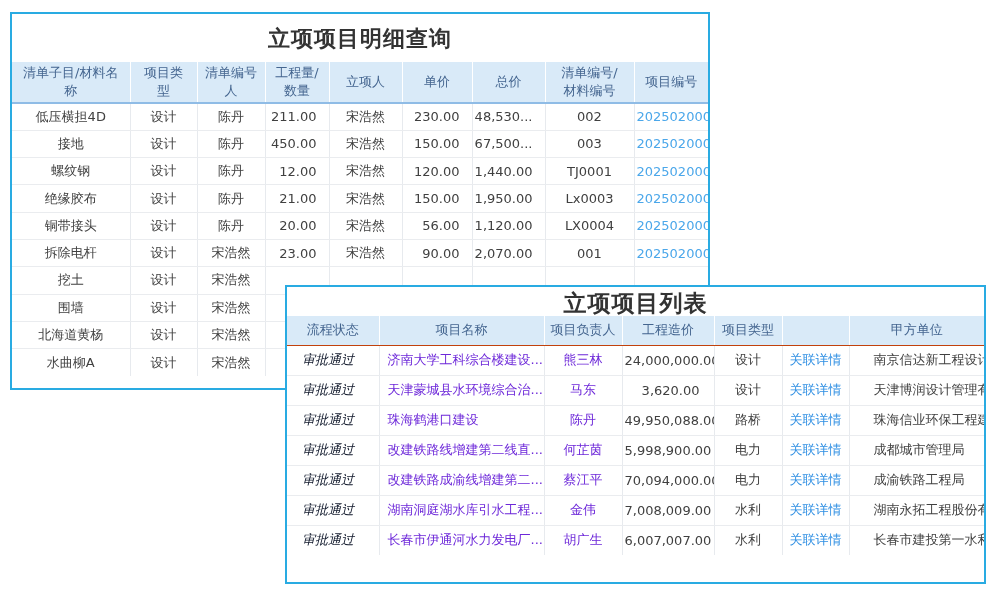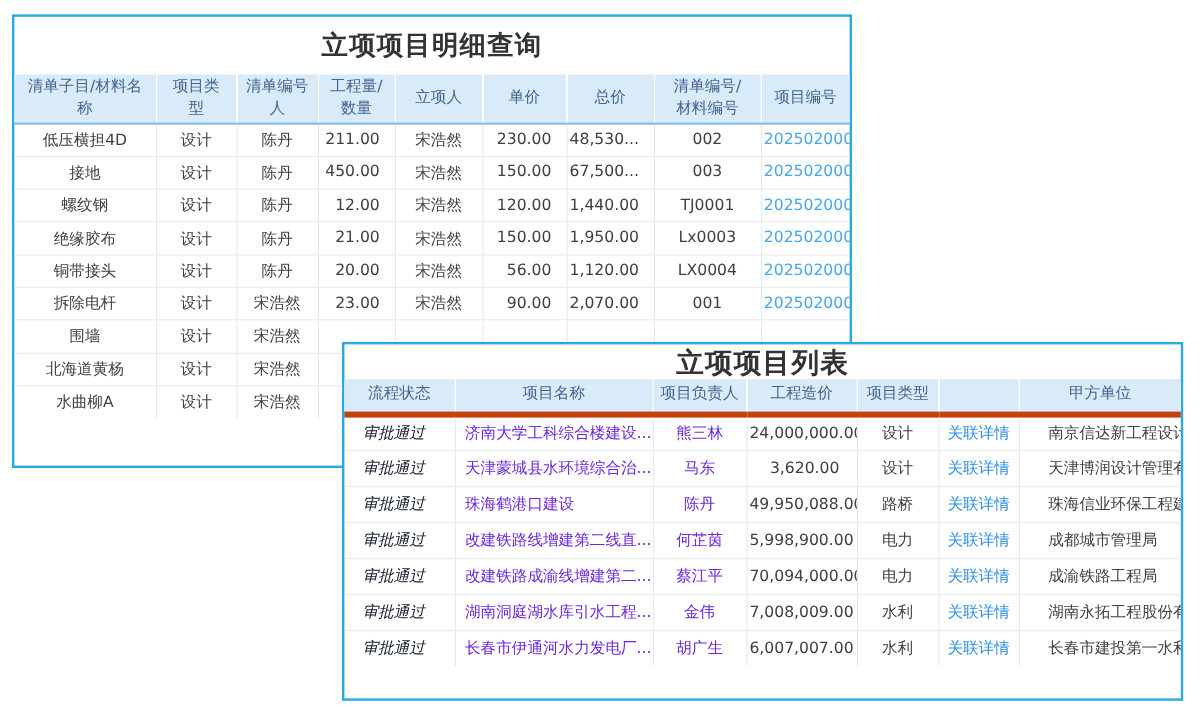--- a/index.html
+++ b/index.html
@@ -41,21 +41,21 @@
   #detail-table th:nth-child(4){width:64px}
   #detail-table th:nth-child(5){width:73px}
   #detail-table th:nth-child(6){width:70px}
   #detail-table th:nth-child(7){width:73px}
   #detail-table th:nth-child(8){width:89px}
   #detail-table td:nth-child(4),
   #detail-table td:nth-child(6),
   #detail-table td:nth-child(7){ text-align:right; padding-right:12px; }
 
   
-  #list-table th { height:29px; border-bottom:5px solid #c2410c; }
+  #list-table th { height:29px; border-bottom:1px solid #c2410c; }
   #list-table td { height:30px; }
   #list-table th:nth-child(1){width:92px}
   #list-table th:nth-child(2){width:165px}
   #list-table th:nth-child(3){width:78px}
   #list-table th:nth-child(4){width:92px}
   #list-table th:nth-child(5){width:68px}
   #list-table th:nth-child(6){width:67px}
   #list-table td:nth-child(1){ text-align:left; padding-left:15px; }
   #list-table td:nth-child(2){ text-align:left; padding-left:8px; }
   #list-table td:nth-child(4){ text-align:right; padding-right:14px; }
@@ -151,20 +151,31 @@
           <td>设计</td>
           <td>宋浩然</td>
           <td>23.00</td>
           <td>宋浩然</td>
           <td>90.00</td>
           <td>2,070.00</td>
           <td>001</td>
           <td><span class="lnk link-light">2025020003</span></td>
         </tr>
         <tr>
+          <td>挖土</td>
+          <td>设计</td>
+          <td>宋浩然</td>
+          <td></td>
+          <td></td>
+          <td></td>
+          <td></td>
+          <td></td>
+          <td></td>
+        </tr>
+        <tr>
           <td>围墙</td>
           <td>设计</td>
           <td>宋浩然</td>
           <td></td>
           <td></td>
           <td></td>
           <td></td>
           <td></td>
           <td></td>
         </tr>

